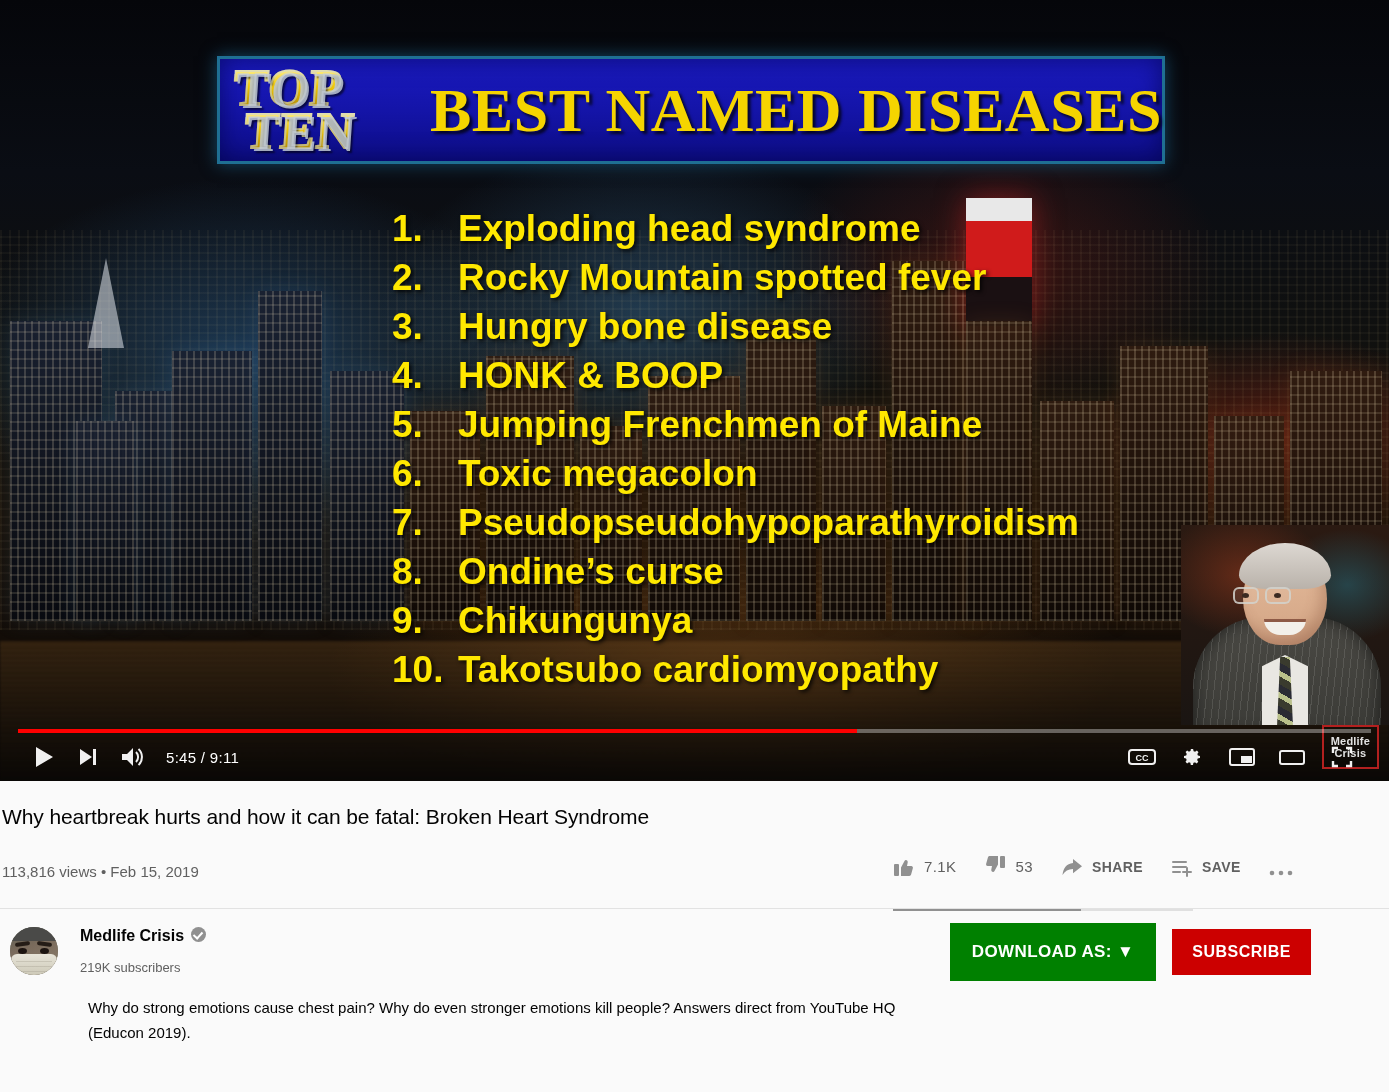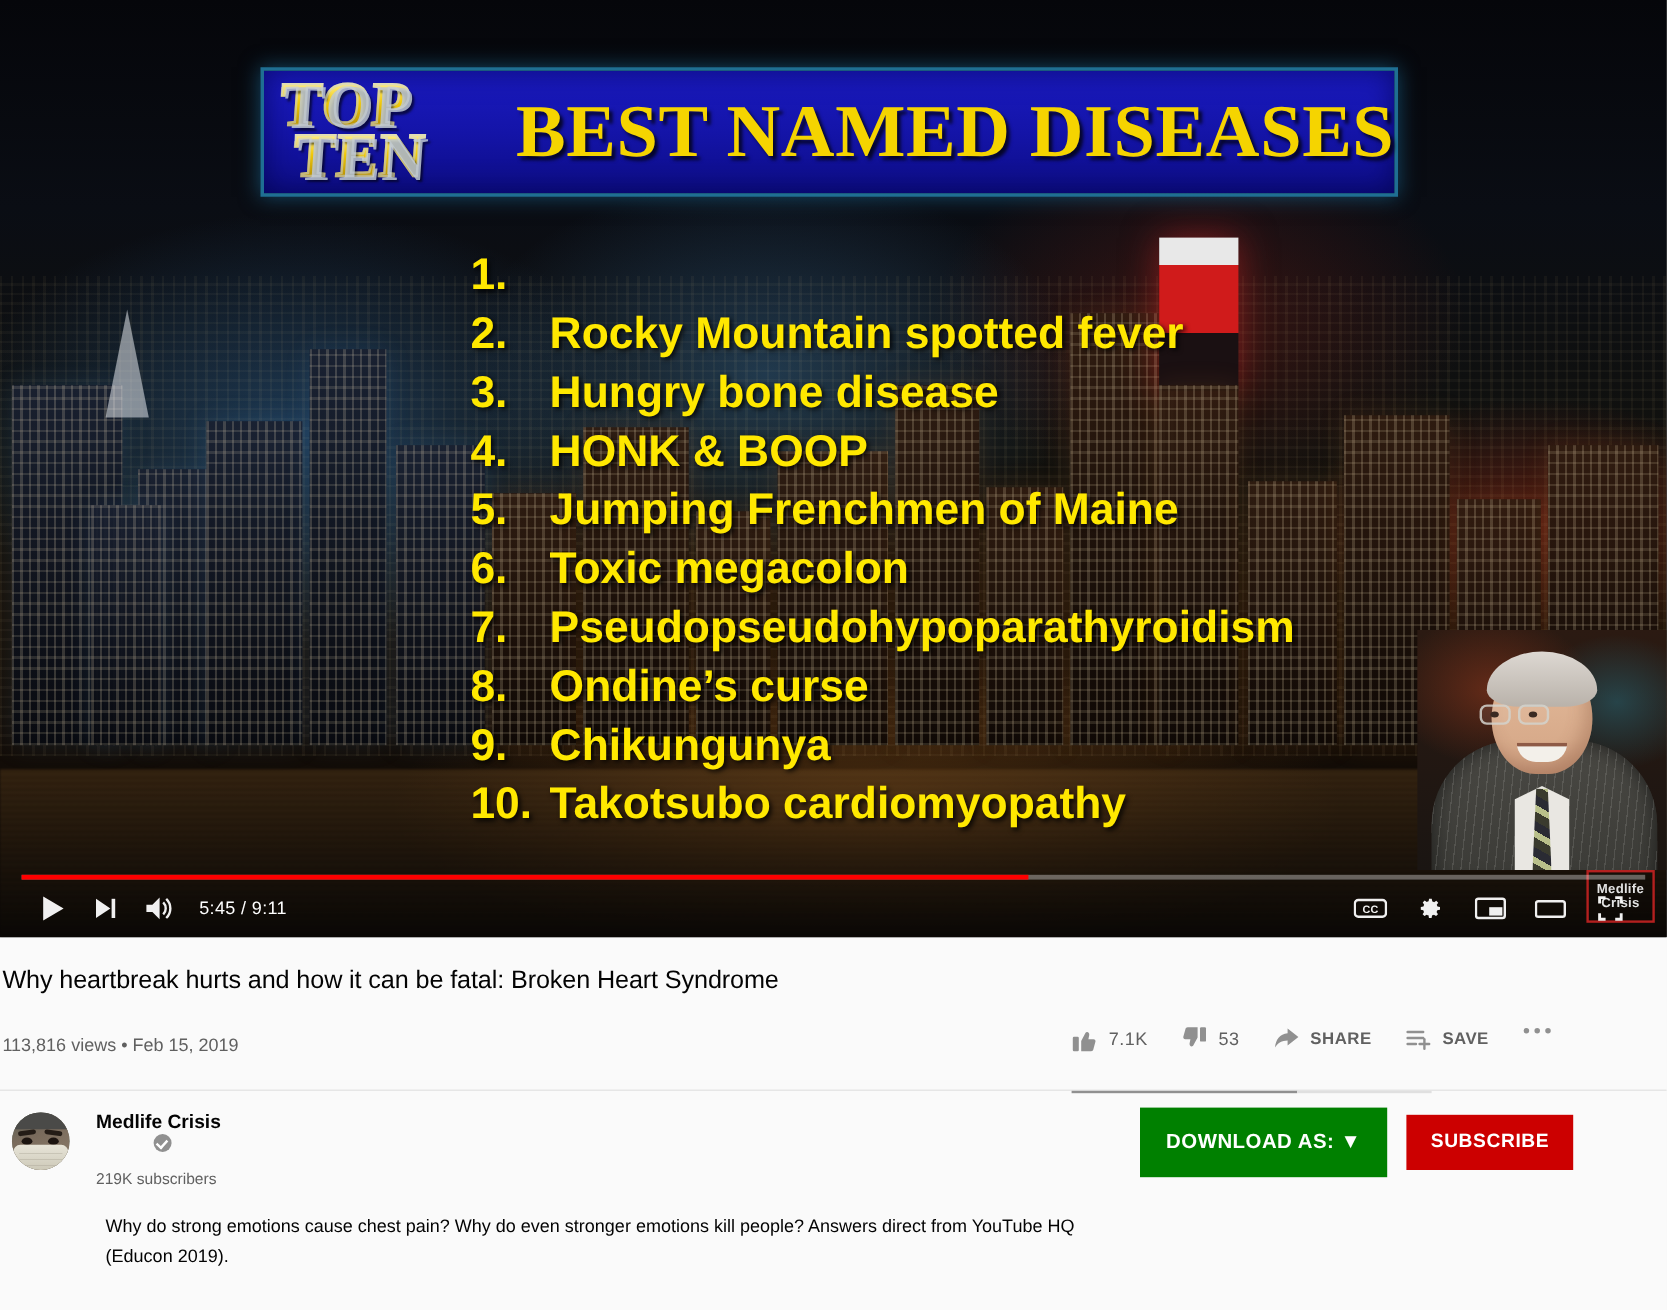--- a/index.html
+++ b/index.html
@@ -308,21 +308,21 @@
     position: relative;
   }
   .views {
     font-size: 15px;
     color: #606060;
   }
   .actions {
     position: absolute;
     left: 893px; top: -8px;
     display: flex;
-    align-items: flex-start;
+    align-items: flex-end;
   }
   .act {
     display: flex;
     align-items: center;
     color: #606060;
     font-size: 14px;
     font-weight: bold;
     letter-spacing: .4px;
     margin-right: 28px;
     cursor: pointer;
@@ -394,25 +394,23 @@
     border-radius: 6px 6px 14px 14px;
   }
   .av-mask::after {
     content: "";
     position: absolute; inset: 3px 5px;
     background: repeating-linear-gradient(0deg, rgba(160,155,140,.35) 0 1px, transparent 1px 5px);
   }
   .ch-info { margin-left: 22px; }
   .ch-name {
     display: flex;
-    align-items: center;
     font-size: 16px;
     font-weight: bold;
     color: #030303;
-    flex-direction: column;
   }
   .verified {
     margin-left: 7px;
     width: 15px; height: 15px;
     border-radius: 50%;
     background: #909090;
     position: relative;
   }
   .verified::after {
     content: "";
@@ -498,20 +496,21 @@
     <div class="topten">
       <span>TOP</span>
       <span>TEN</span>
     </div>
     <div class="banner-title">BEST NAMED DISEASES</div>
   </div>
 
   <div class="list">
     <div class="list-row">
       <span class="list-num">1.</span>
+      <span>Exploding head syndrome</span>
     </div>
     <div class="list-row">
       <span class="list-num">2.</span>
       <span>Rocky Mountain spotted fever</span>
     </div>
     <div class="list-row">
       <span class="list-num">3.</span>
       <span>Hungry bone disease</span>
     </div>
     <div class="list-row">

